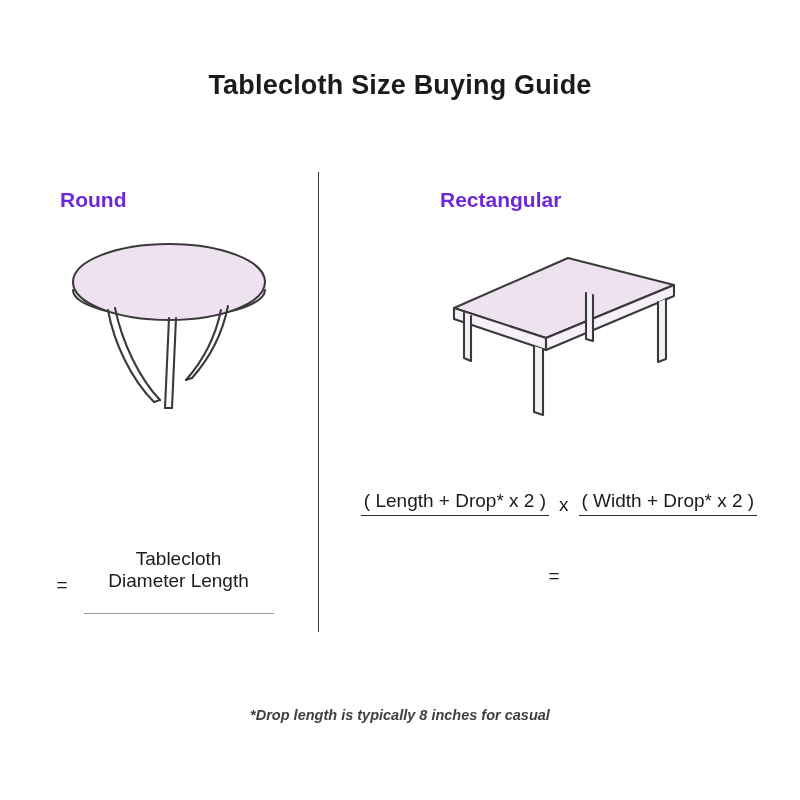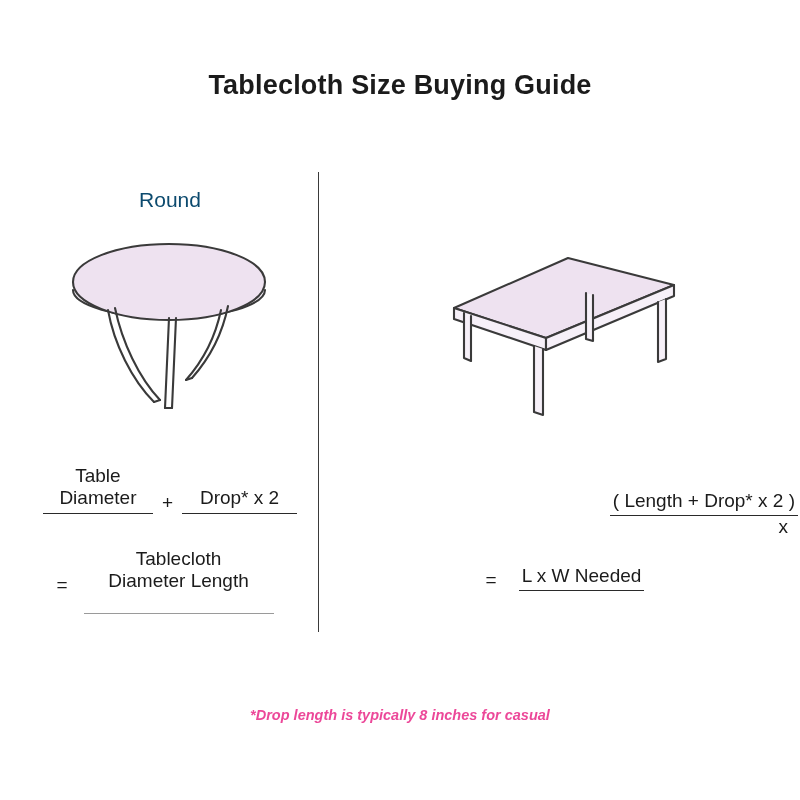--- a/index.html
+++ b/index.html
@@ -41,23 +41,22 @@
     top: 172px;
     width: 1px;
     height: 460px;
     background: #3a3a3a;
   }
 
   
   .col-head {
     position: absolute;
     font-size: 21px;
-    font-weight: normal;
-    text-align: center;
-    color: #0c4a6e;
+    font-weight: bold;
+    color: #6d28d9;
   }
   .col-head.round {
     left: 60px;
     top: 188px;
     width: 220px;
   }
   .col-head.rect {
     left: 440px;
     top: 188px;
     width: 240px;
@@ -131,21 +130,20 @@
 
   
   #rect-f1 {
     left: 320px;
     top: 490px;
     width: 478px;
     display: flex;
     align-items: flex-end;
     justify-content: center;
     font-size: 19px;
-    flex-direction: column;
   }
   #rect-f1 .x-op { padding: 0 10px; }
 
   
   #rect-f2 {
     left: 330px;
     top: 565px;
     width: 470px;
     display: flex;
     align-items: flex-end;
@@ -158,33 +156,34 @@
   .footnote {
     position: absolute;
     left: 0;
     top: 705px;
     width: 800px;
     text-align: center;
     font-size: 14.5px;
     font-style: italic;
     font-weight: bold;
     line-height: 1.5;
-    color: #ec4899;
+    color: #404040;
   }
 </style>
 </head>
 <body>
 
 <div class="page">
 
   <div class="title">Tablecloth Size Buying Guide</div>
 
   <div class="divider"></div>
 
   <div class="col-head round">Round</div>
+  <div class="col-head rect">Rectangular</div>
 
   <div class="fig round-fig">
     <svg width="220" height="200" viewBox="0 0 220 200" xmlns="http://www.w3.org/2000/svg">
       <g fill="none" stroke="#3a3a3a" stroke-width="2.1" stroke-linecap="round" stroke-linejoin="round">
 
         <path d="M11 58 C11 73 55 86 107 86 C159 86 203 73 203 58" fill="#f6f0f8"></path>
 
         <ellipse cx="107" cy="50" rx="96" ry="38" fill="#eee2f0"></ellipse>
 
         <path d="M46 78 C52 112 70 148 92 170"></path>
@@ -216,44 +215,36 @@
 
         <path d="M94 106 L94 172 L103 175 L103 109" fill="#f6f0f8"></path>
 
         <path d="M218 62 L218 122 L226 119 L226 59" fill="#f6f0f8"></path>
 
         <path d="M146 53 L146 99 L153 101 L153 55" fill="#f6f0f8"></path>
       </g>
     </svg>
   </div>
 
-  <div class="formula" id="round-f1">
-    <span class="frac-stack stack-a underline">
-      <span>Table</span><br>
-      <span>Diameter</span>
-    </span>
-    <span class="op">+</span>
-    <span class="frac-stack stack-b underline">Drop* x 2</span>
-  </div>
 
   <div class="formula" id="round-f2">
     <span class="eq">=</span>
     <span class="frac-stack stack-c">
       <span>Tablecloth</span><br>
       <span>Diameter Length</span>
     </span>
   </div>
 
   <div class="formula" id="rect-f1">
     <span class="underline-only">( Length + Drop* x 2 )</span>
     <span class="x-op">x</span>
+    <span class="underline-only">( Width + Drop* x 2 )</span>
   </div>
 
   <div class="formula" id="rect-f2">
     <span class="eq">=</span>
-    <span class="underline-only">L x W Needed</span>
   </div>
 
   <div class="footnote">
     <span>*Drop length is typically 8 inches for casual</span><br>
   </div>
 
 </div>
 
 </body></html>

